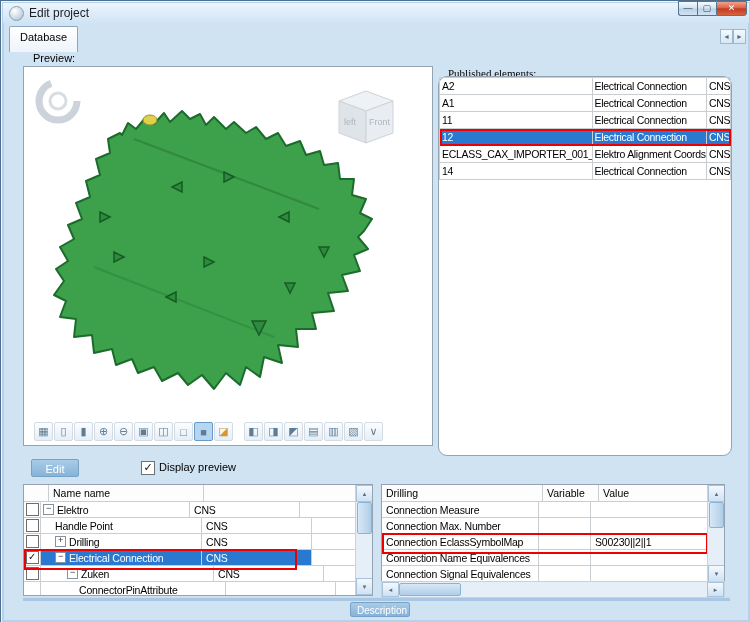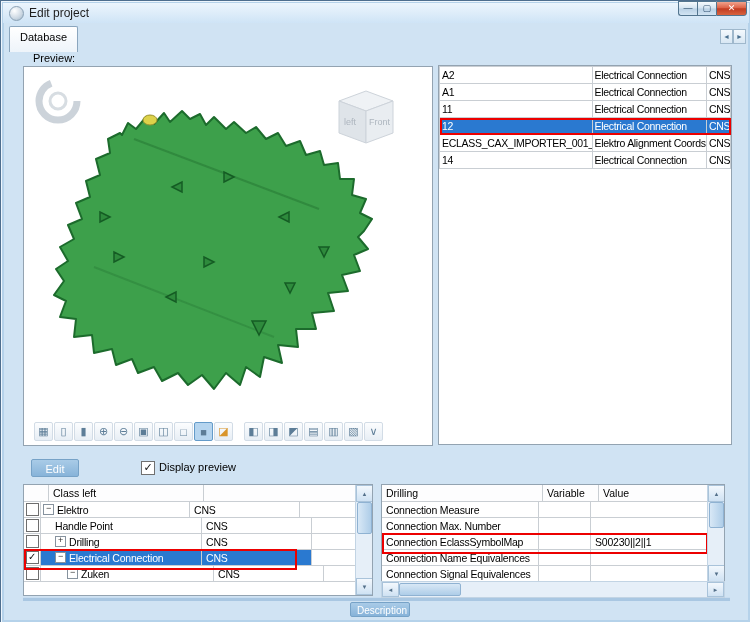--- a/index.html
+++ b/index.html
@@ -28,21 +28,21 @@
        background:linear-gradient(#ffffff,#eef4fa);border:1px solid #8ba6be;border-bottom:none;
        border-radius:2px 2px 0 0;font-size:11px;}
   .tabscroll{position:absolute;right:5px;top:28px;display:flex;}
   .tsb{width:13px;height:15px;border:1px solid #9fb8cc;background:linear-gradient(#f4f9fd,#d8e7f3);
        color:#4a708f;font-size:7px;display:flex;align-items:center;justify-content:center;padding:0;}
 
   .seclabel{position:absolute;font-size:11px;color:#000;margin-left:10px;}
 
   .panel{position:absolute;background:#fff;border:1px solid #93a3b1;}
   #preview-panel{left:22px;top:65px;width:408px;height:378px;}
-  #published-panel{left:437px;top:64px;width:292px;height:378px;}
+  #published-panel{left:437px;top:75px;width:292px;height:378px;border-radius:9px;}
 
   
   .ptoolbar{position:absolute;left:10px;bottom:4px;display:flex;gap:1px;align-items:center;z-index:3;}
   .ticon{width:17px;height:17px;display:flex;align-items:center;justify-content:center;font-size:11px;
          color:#5d7d97;background:linear-gradient(#fcfdfe,#e7eef5);border:1px solid #d2dce6;border-radius:2px;}
   .ticon.selected{background:#b6d5ef;border-color:#649bc9;}
   .ticon.gap{margin-left:10px;}
 
   
   #pub-table{border-collapse:collapse;width:100%;table-layout:fixed;}
@@ -237,21 +237,21 @@
     </table>
   </div>
 
   <button class="blue-btn" id="edit-btn">Edit</button>
   <span class="checkbox-big"><span>✓</span></span>
   <span id="dp-label">Display preview</span>
 
   <div class="gridtbl" id="class-table">
     <div class="g-header">
       <div class="g-h" style="width:16px"></div>
-      <div class="g-h" style="width:146px">Class left</div>
+      <div class="g-h" style="width:146px">Name name</div>
       <div class="g-h" style="flex:1;border-right:none;"></div>
     </div>
     <div>
         <div class="g-row">
           <div class="g-c ct-cb">
             <span class="cbx"></span>
           </div>
           <div class="g-c ct-name" style="padding-left: 2px;">
             <span class="expander">−</span>
             <span>Elektro</span>
@@ -293,20 +293,28 @@
         </div>
         <div class="g-row">
           <div class="g-c ct-cb">
             <span class="cbx"></span>
           </div>
           <div class="g-c ct-name" style="padding-left: 26px;">
             <span class="expander">−</span>
             <span>Zuken</span>
           </div>
           <div class="g-c ct-class">CNS</div>
+          <div class="ct-fill"></div>
+        </div>
+        <div class="g-row">
+          <div class="g-c ct-cb"></div>
+          <div class="g-c ct-name" style="padding-left: 38px;">
+            <span>ConnectorPinAttribute</span>
+          </div>
+          <div class="g-c ct-class"></div>
           <div class="ct-fill"></div>
         </div>
       </div>
     <div class="vscroll">
       <div class="sbtn up">▲</div>
       <div class="sthumb"></div>
       <div class="sbtn down">▼</div>
     </div>
   </div>
 

